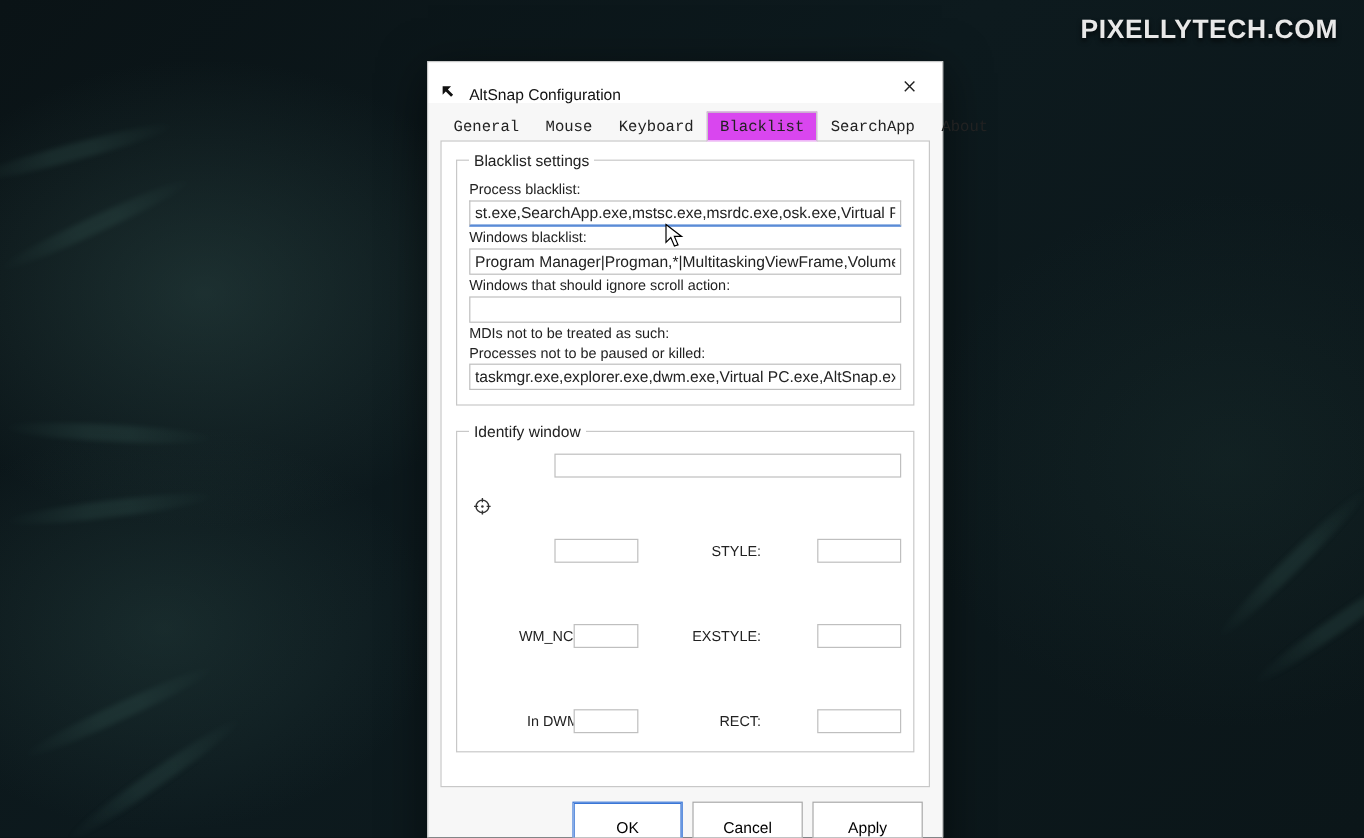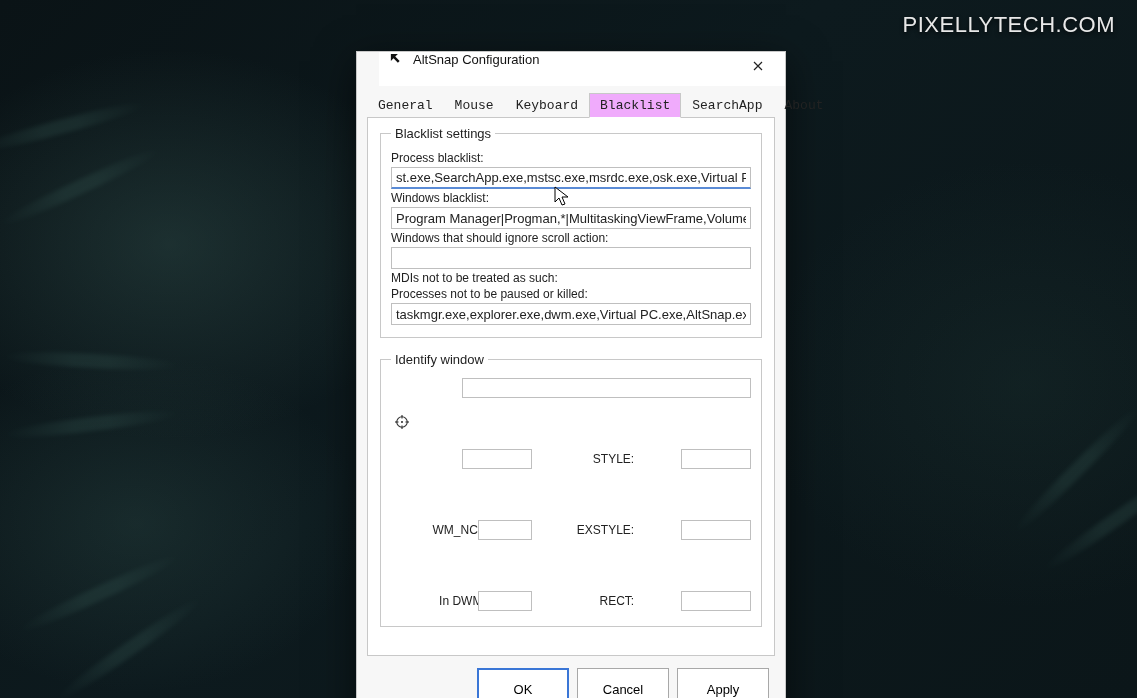--- a/index.html
+++ b/index.html
@@ -38,42 +38,41 @@
   .fern::after  { top: 100px; left: 30px; transform: rotate(-25deg); }
   .f1 { top: 80px; left: -40px; }
   .f2 { top: 320px; left: -30px; transform: rotate(18deg); }
   .f3 { top: 540px; left: 10px; transform: rotate(-10deg); }
   .f4 { top: 360px; right: -60px; transform: rotate(160deg); }
 
   .watermark {
     position: absolute;
     top: 12px; right: 22px;
     font-size: 22px;
-    font-weight: 400;
+    font-weight: 700;
     letter-spacing: 0.5px;
     color: #e8e8e8;
     text-shadow: 0 2px 4px rgba(0,0,0,0.7);
   }
 
   .dialog {
     position: absolute;
     left: 356px; top: 51px;
     width: 430px;
     background: #f7f7f7;
     border: 1px solid #c8c8c8;
     box-shadow: 0 10px 38px rgba(0,0,0,0.55);
     padding-bottom: 10px;
   }
   .titlebar {
     display: flex;
-    align-items: flex-start;
+    align-items: flex-end;
     height: 34px;
     padding: 0 6px 0 10px;
     background: #ffffff;
-    margin-left: 22px;
   }
   .titlebar .app-icon {
     width: 16px; height: 16px;
     margin-right: 8px;
     display: inline-flex;
     align-items: center; justify-content: center;
     font-size: 14px;
     color: #222;
   }
   .titlebar .title { flex: 1; font-size: 13px; color: #111; }
@@ -98,21 +97,21 @@
     padding: 4px 10px 4px 10px;
     font-size: 13px;
     color: #222;
     cursor: pointer;
     border: 1px solid transparent;
     border-bottom: none;
     position: relative;
     top: 1px;
   }
   .tab.active {
-    background: #f0abfc;
+    background: #d946ef;
     border-color: #c8c8c8;
     border-bottom: 1px solid #fff;
     z-index: 2;
   }
 
   .panel {
     margin: 0 10px;
     border: 1px solid #c8c8c8;
     background: #fff;
     padding: 8px 12px 14px 12px;

